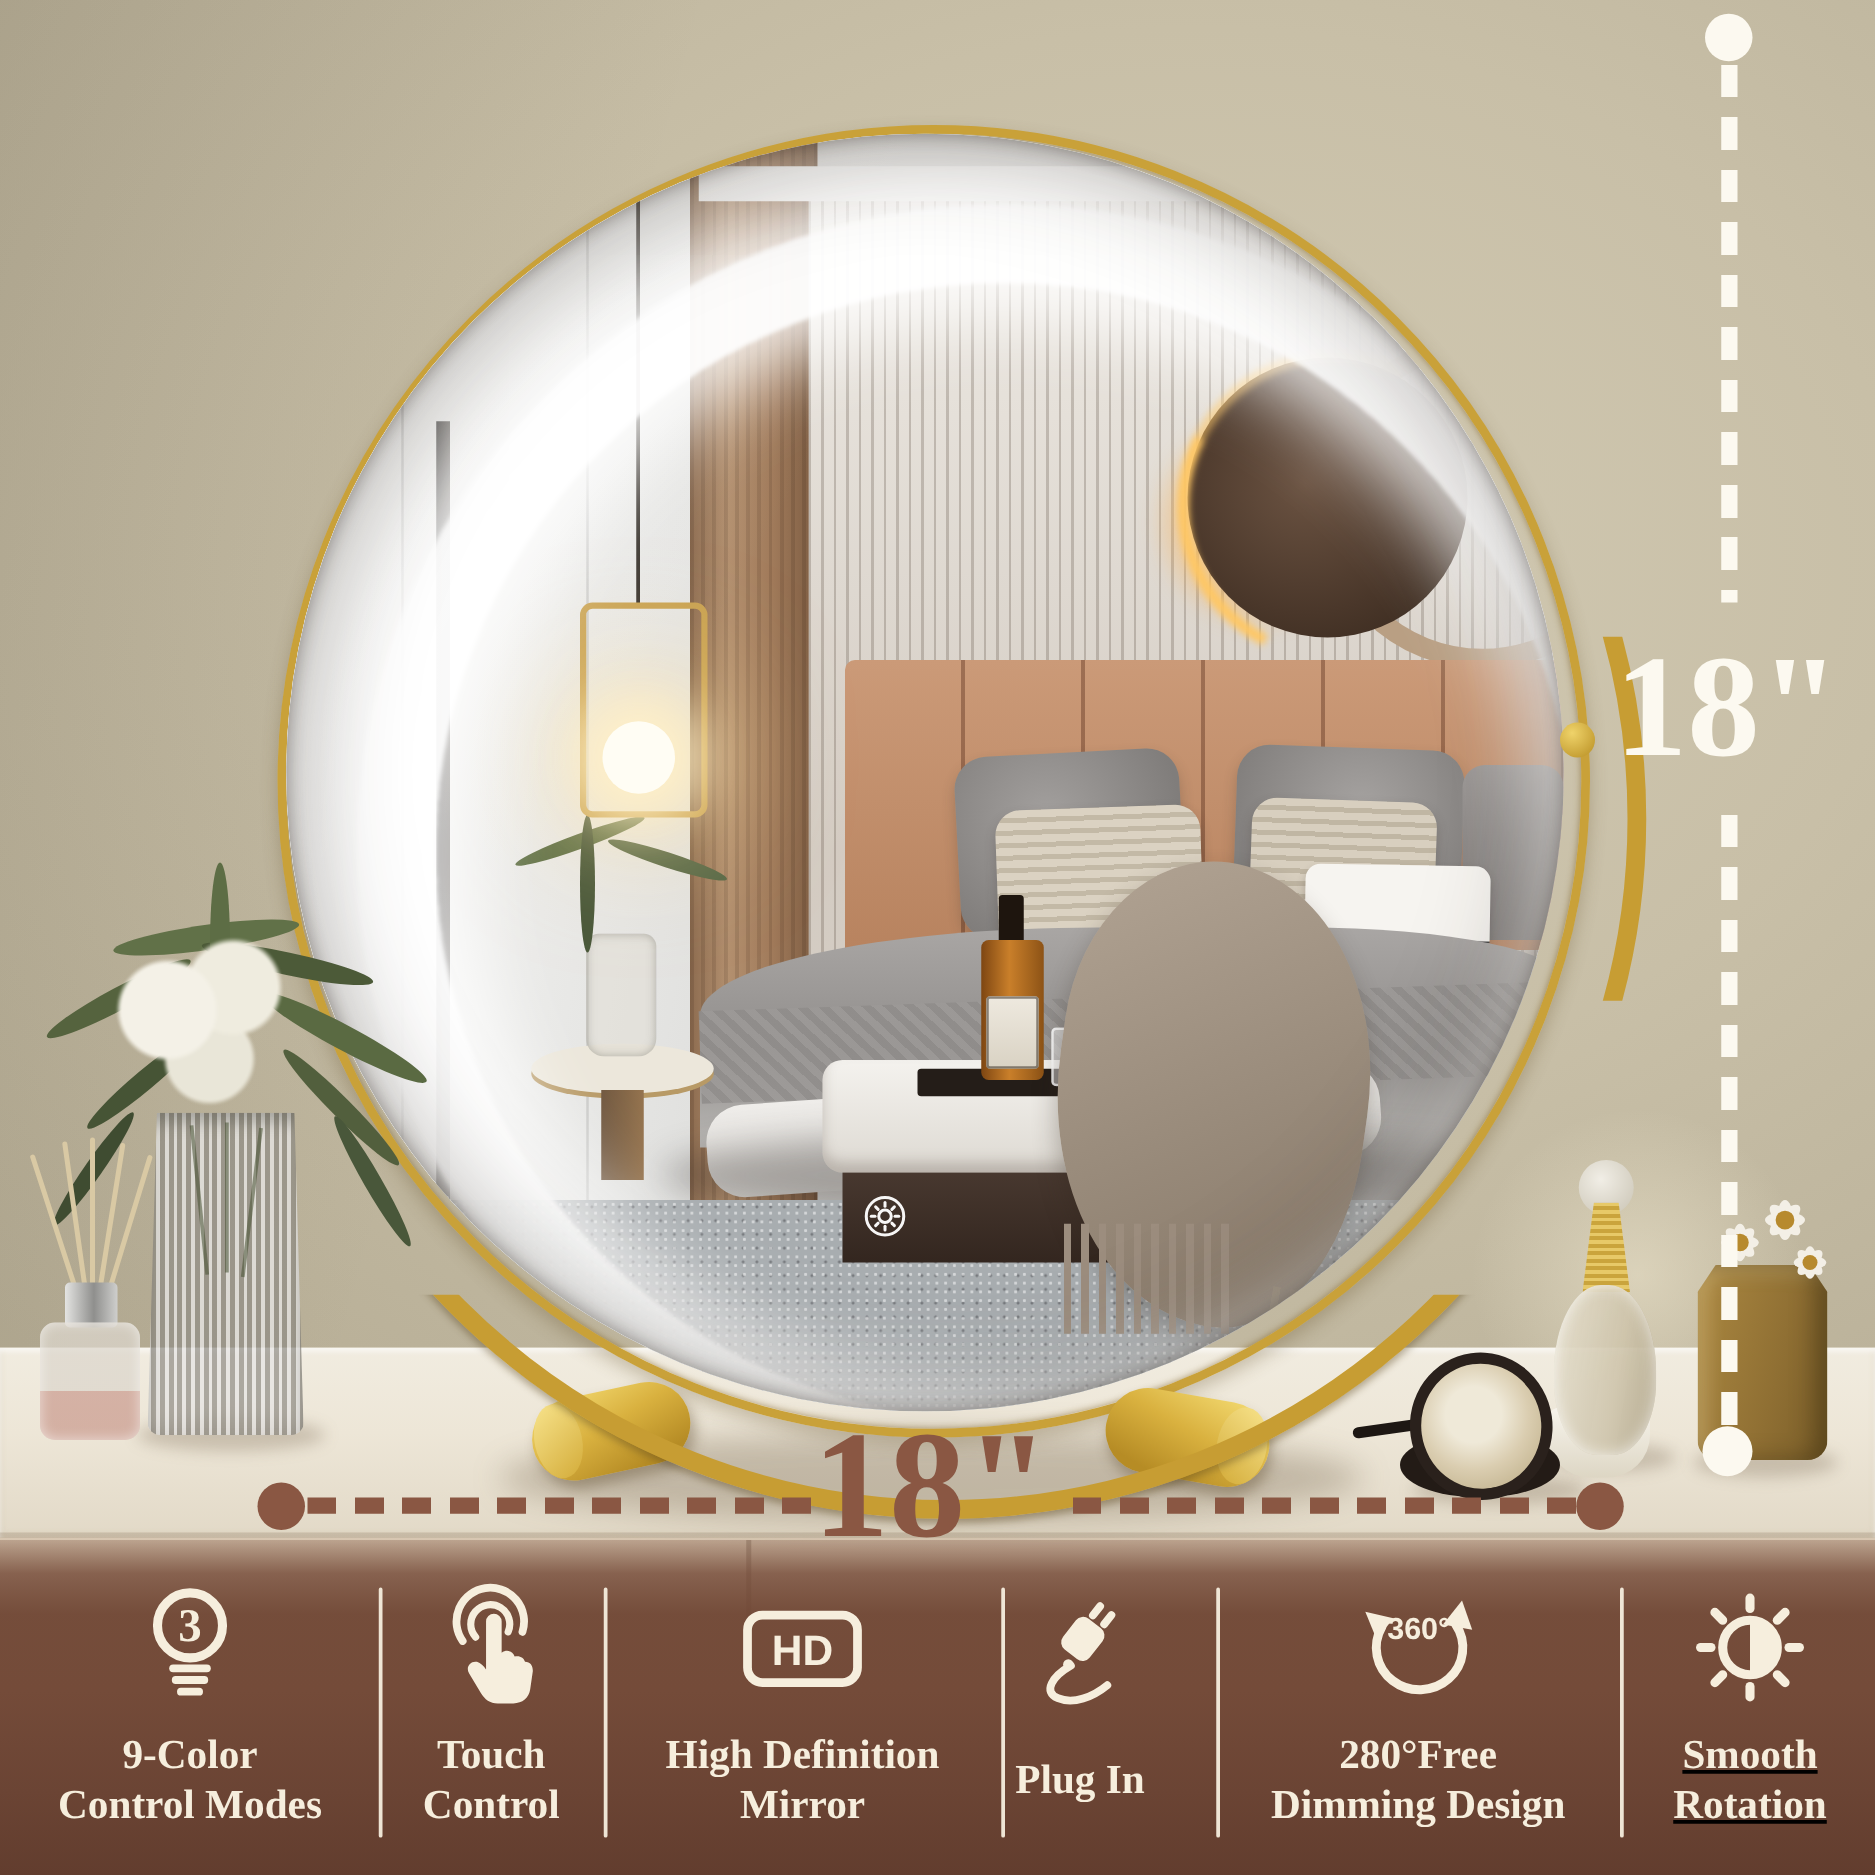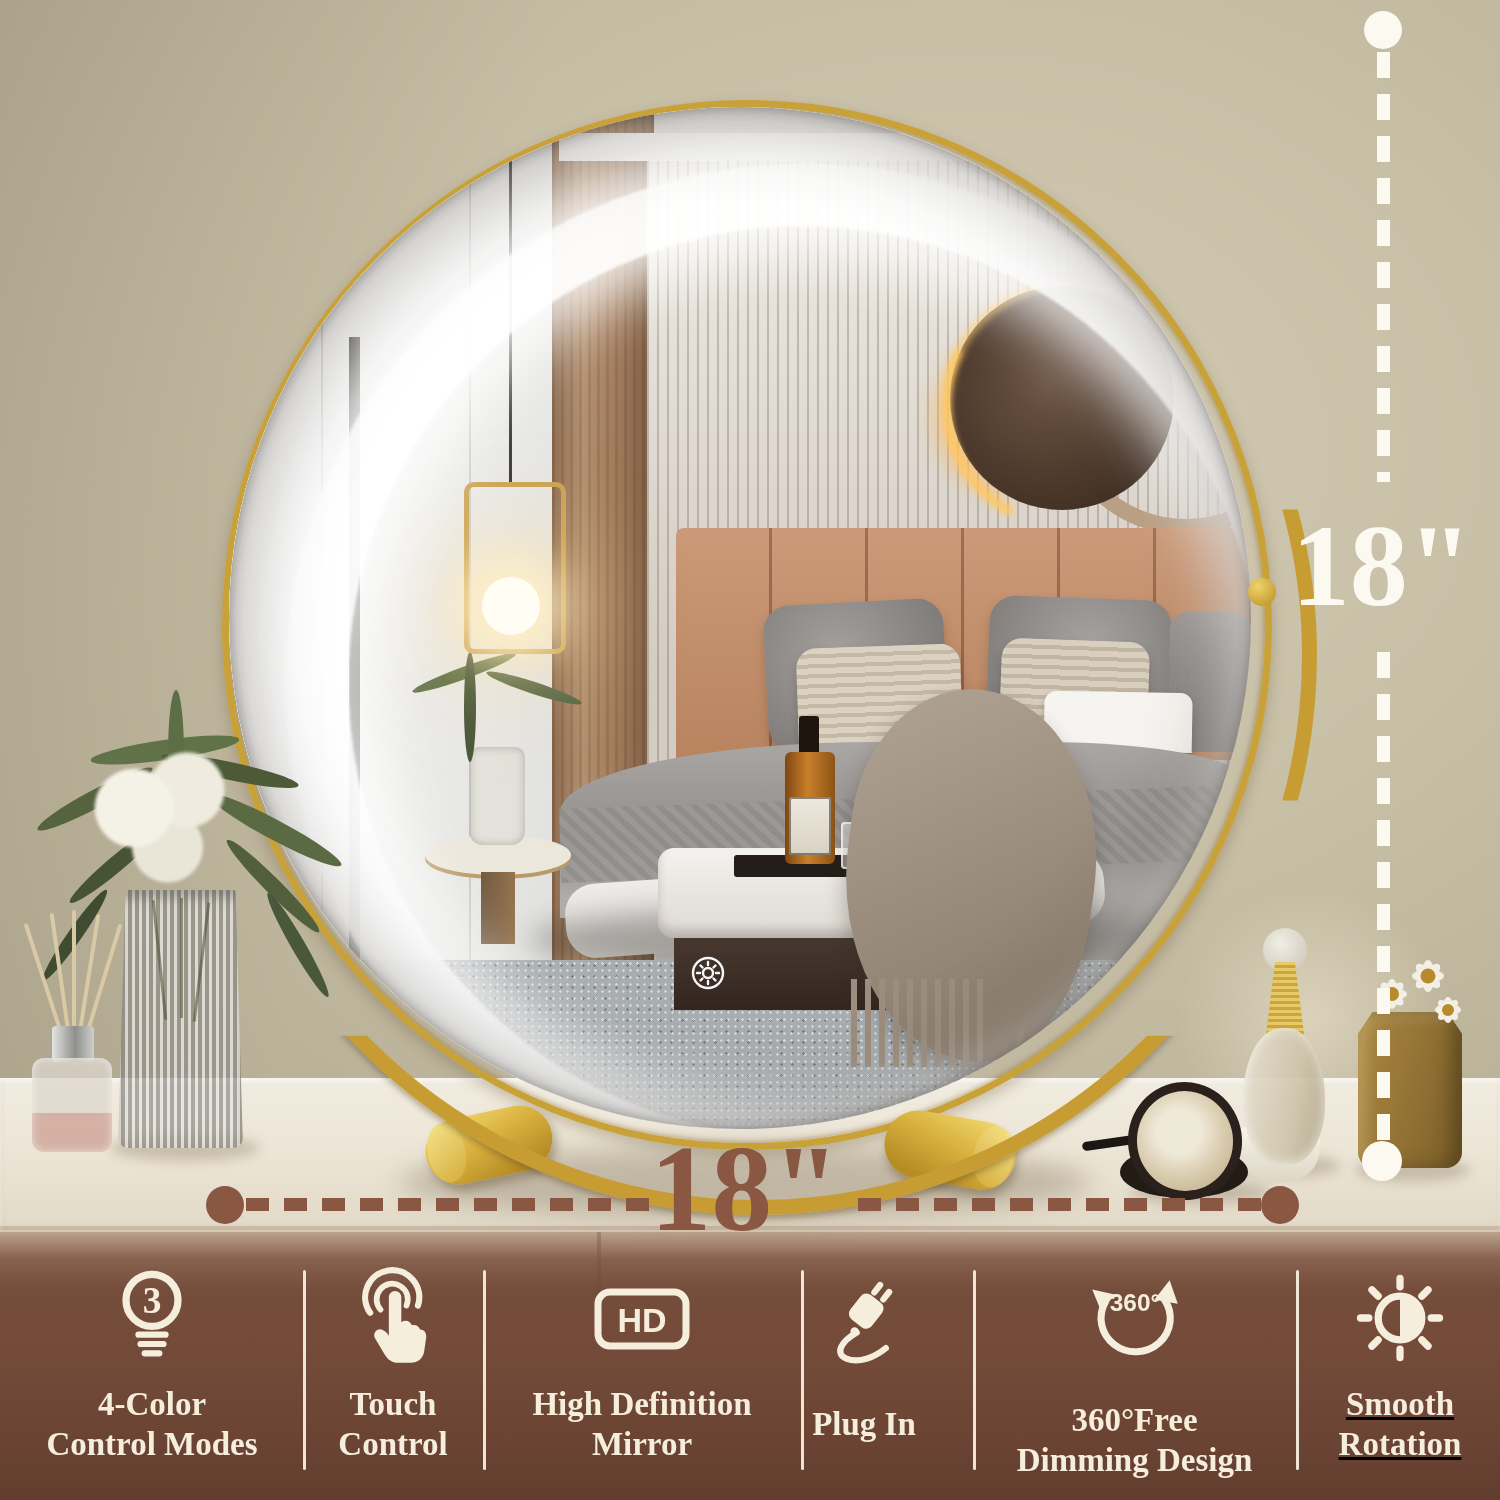--- a/index.html
+++ b/index.html
@@ -195,21 +195,21 @@
   .feature-bar{left:0;top:1232px;width:1500px;height:268px;
     background:linear-gradient(180deg, rgba(124,82,62,.30) 0%, rgba(116,74,56,.80) 10%,
       rgba(112,71,53,.95) 22%, #744b39 45%, #6b4434 75%, #623d2e 100%);}
   .divider{position:absolute;top:38px;width:3px;height:200px;background:rgba(245,238,222,.95);border-radius:2px;}
   .feature{position:absolute;top:32px;height:228px;display:flex;flex-direction:column;
     align-items:center;justify-content:flex-start;}
   .feature .icon-box{height:108px;display:flex;align-items:center;justify-content:center;}
   .feature .label{margin-top:6px;min-height:92px;display:flex;flex-direction:column;justify-content:center;
     text-align:center;color:#f6eedd;font-size:33px;font-weight:600;line-height:40px;}
   .f1{left:8px;width:288px;}  .f2{left:311px;width:164px;} .f3{left:491px;width:302px;}
-  .f4{left:786px;width:156px;} .f5{left:981px;width:307px;gap:16px;} .f6{left:1304px;width:192px;text-decoration:underline;}
+  .f4{left:786px;width:156px;} .f5{left:981px;width:307px;} .f6{left:1304px;width:192px;text-decoration:underline;}
   svg text{font-family:"Liberation Serif","DejaVu Serif",serif;}
   svg .sans{font-family:"Liberation Sans","DejaVu Sans",sans-serif;}
 </style>
 </head>
 <body>
 
 <div class="stage">
 
   <div class="abs wall-tint"></div>
   <div class="abs wall-shadow"></div>
@@ -383,21 +383,21 @@
           <g stroke="#f6eedd" stroke-width="7" fill="none" stroke-linecap="round">
             <circle cx="50" cy="33" r="25"></circle>
             <line x1="37" y1="66" x2="63" y2="66" stroke-width="6"></line>
             <line x1="39" y1="75" x2="61" y2="75" stroke-width="6"></line>
             <line x1="43" y1="84" x2="57" y2="84" stroke-width="6"></line>
           </g>
           <text x="50" y="45" font-size="36" font-weight="bold" text-anchor="middle" fill="#f6eedd">3</text>
         </svg>
       </div>
       <div class="label">
-        <span>4-Color</span>
+        <span>9-Color</span>
         <span>Control Modes</span>
       </div>
     </div>
 
     <div class="feature f2">
       <div class="icon-box">
         <svg width="104" height="104" viewBox="0 0 100 100">
           <g stroke="#f6eedd" fill="none" stroke-linecap="round">
             <path d="M28,45 A26,26 0 1 1 74,38" stroke-width="6"></path>
             <path d="M38,42 A15,15 0 1 1 63,38" stroke-width="5.5"></path>
@@ -445,21 +445,21 @@
     <div class="feature f5">
       <div class="icon-box">
         <svg width="112" height="104" viewBox="0 0 110 100">
           <path d="M26,34 A34,33 0 1 0 84,32" fill="none" stroke="#f6eedd" stroke-width="7" stroke-linecap="round"></path>
           <polygon points="13,22 35,27 22,44" fill="#f6eedd"></polygon>
           <polygon points="89,13 97,36 74,32" fill="#f6eedd"></polygon>
           <text x="55" y="43" class="sans" font-size="24" font-weight="bold" text-anchor="middle" fill="#f6eedd">360°</text>
         </svg>
       </div>
       <div class="label">
-        <span>360°Free</span>
+        <span>280°Free</span>
         <span>Dimming Design</span>
       </div>
     </div>
 
     <div class="feature f6">
       <div class="icon-box">
         <svg width="104" height="104" viewBox="0 0 100 100">
           <circle cx="50" cy="50" r="21" fill="none" stroke="#f6eedd" stroke-width="7"></circle>
           <path d="M50,29 A21,21 0 0 1 50,71 Z" fill="#f6eedd"></path>
           <g stroke="#f6eedd" stroke-width="7" stroke-linecap="round">

